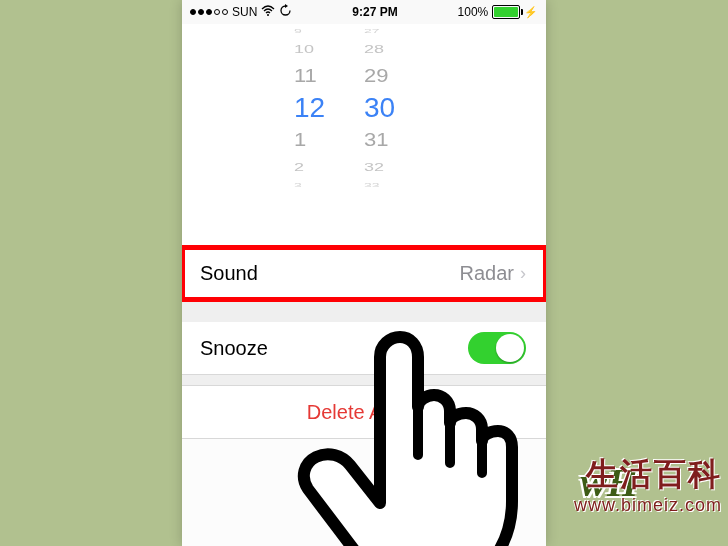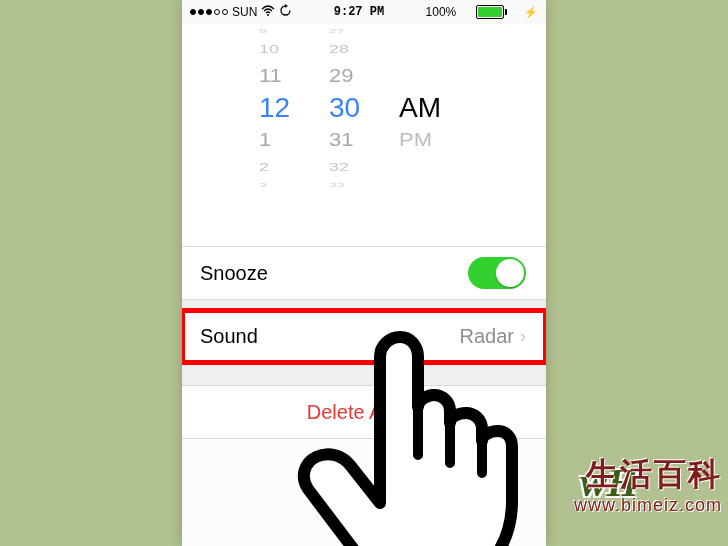--- a/index.html
+++ b/index.html
@@ -36,22 +36,22 @@
     justify-content: space-between;
     padding: 0 8px;
     background: #f9f9f9;
     font-size: 12px;
     color: #000;
   }
   .sb-left { display: flex; align-items: center; gap: 4px; }
   .sb-dots { display: flex; gap: 2px; }
   .sb-dots span { width:6px; height:6px; border-radius:50%; border:1px solid #000; box-sizing:border-box; }
   .sb-dots span.fill { background:#000; }
-  .sb-center { font-weight:600;font-family:Liberation Mono, monospace; }
-  .sb-right { display:flex; align-items:center; gap:20px; }
+  .sb-center { font-weight:600; }
+  .sb-right { display:flex; align-items:center; gap:4px; }
   .battery { width:26px; height:12px; border:1px solid #000; border-radius:2px; position:relative; }
   .battery::after { content:""; position:absolute; right:-4px; top:3px; width:2px; height:6px; background:#000; border-radius:0 1px 1px 0; }
   .battery-fill { position:absolute; inset:1px; background:#33d12f; border-radius:1px; }
   .bolt { font-size:11px; }
 
   
   .navbar {
     height: 52px;
     background: #f7f7f7;
     border-bottom: 1px solid #dcdcdc;
@@ -244,46 +244,37 @@
         </div>
         <div class="pcol">
           <div class="pitem d3">27</div>
           <div class="pitem d2">28</div>
           <div class="pitem d1">29</div>
           <div class="pitem sel">30</div>
           <div class="pitem d1">31</div>
           <div class="pitem d2">32</div>
           <div class="pitem d3">33</div>
         </div>
-        <div class="pcol ampm">
-          <div class="pitem d3">&nbsp;</div>
-          <div class="pitem d2">&nbsp;</div>
-          <div class="pitem d1">&nbsp;</div>
-          <div class="pitem sel">AM</div>
-          <div class="pitem d1">PM</div>
-          <div class="pitem d2">&nbsp;</div>
-          <div class="pitem d3">&nbsp;</div>
-        </div>
       </div>
     </div>
 
     <div class="table">
-
-      <div class="cell" style="margin-bottom:10px;">
-        <span class="label">Snooze</span>
-        <span class="toggle">
-          <span class="toggle-knob"></span>
-        </span>
-      </div>
 
       <div class="cell sound-cell">
         <span class="label">Sound</span>
         <span class="value">
           <span>Radar</span>
           <span class="chevron">›</span>
+        </span>
+      </div>
+
+      <div class="cell" style="margin-bottom:10px;">
+        <span class="label">Snooze</span>
+        <span class="toggle">
+          <span class="toggle-knob"></span>
         </span>
       </div>
 
       <div class="delete-cell">
         <span>Delete Alarm</span>
       </div>
 
     </div>
 
   </div>

